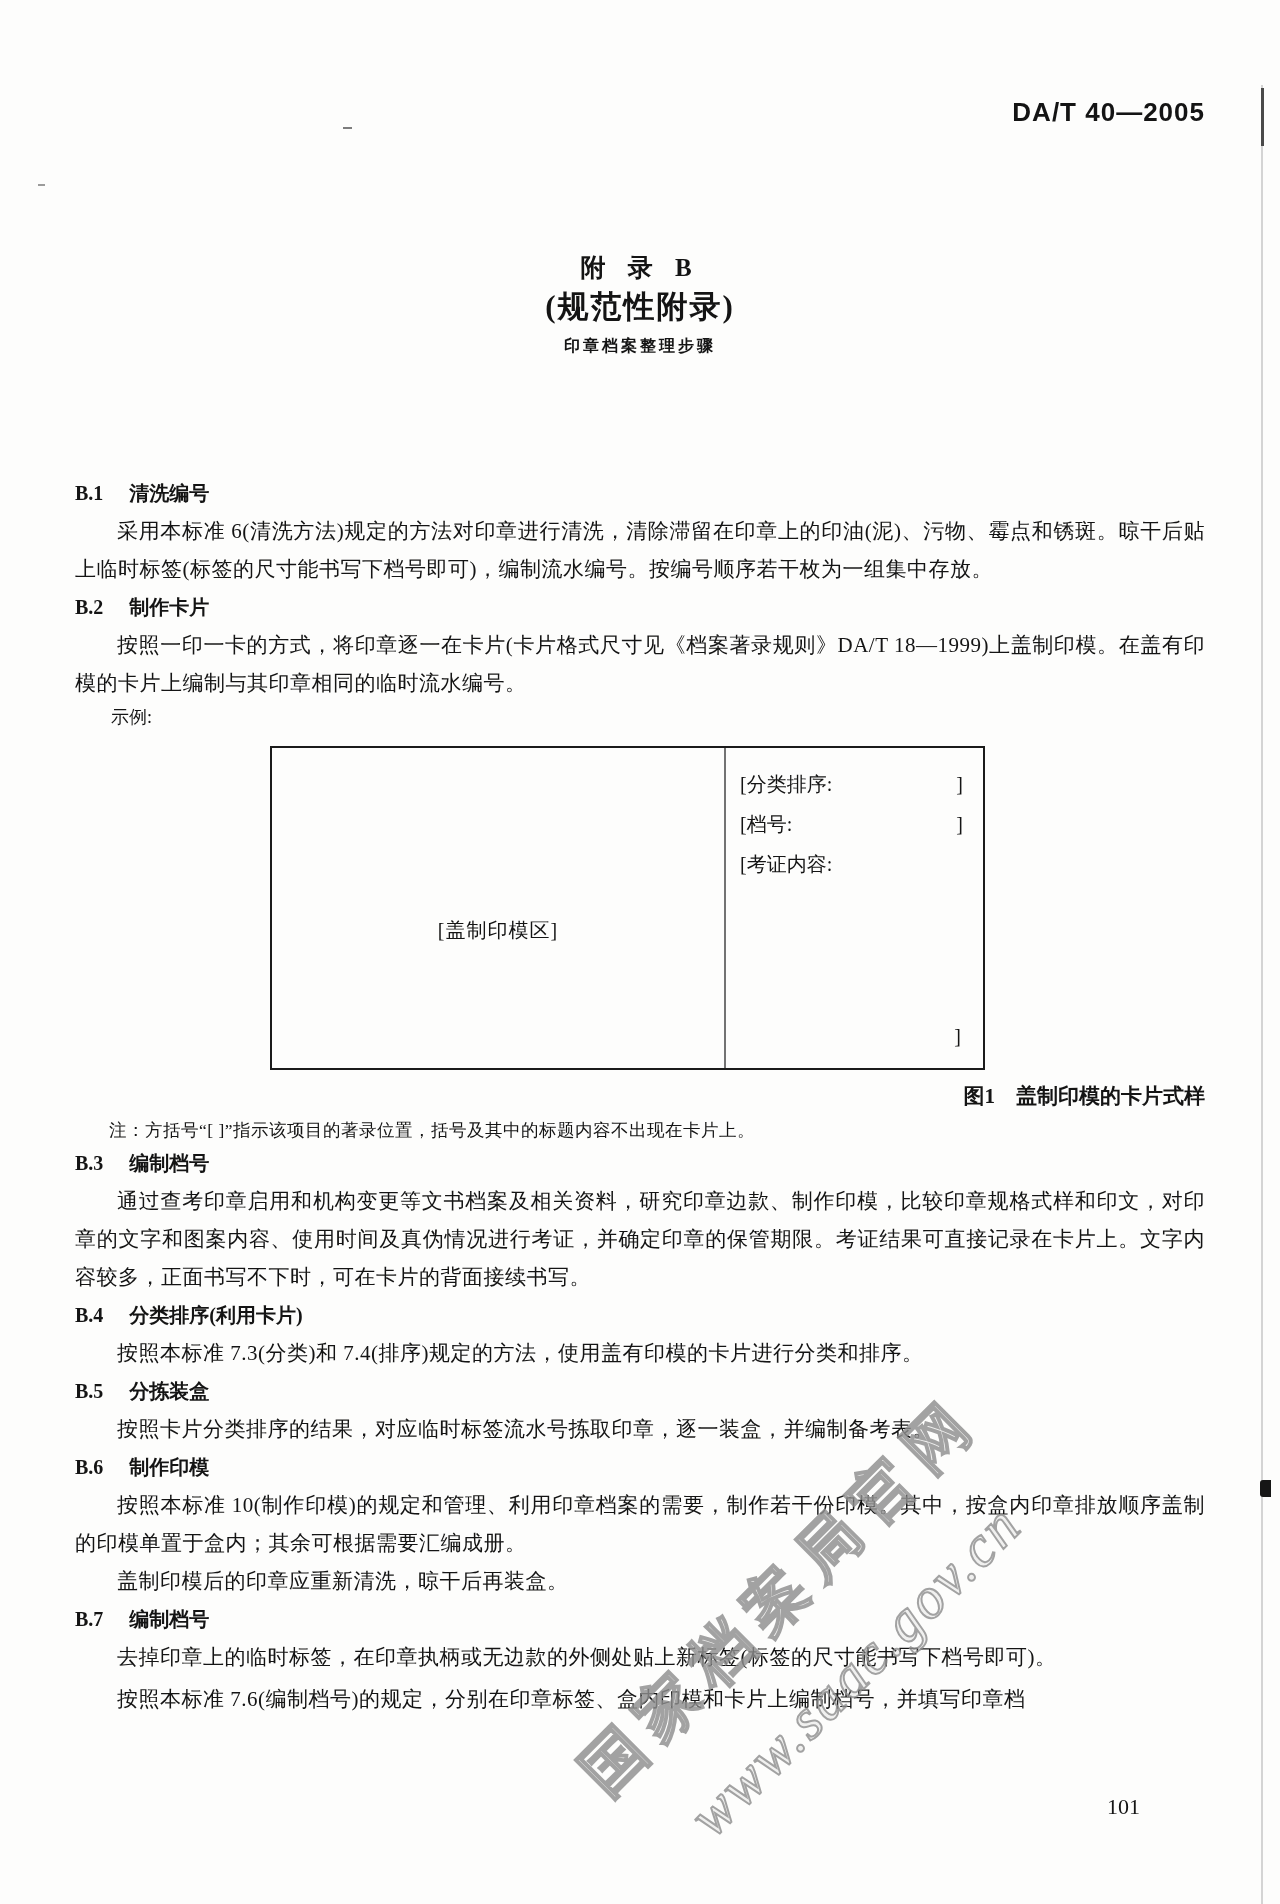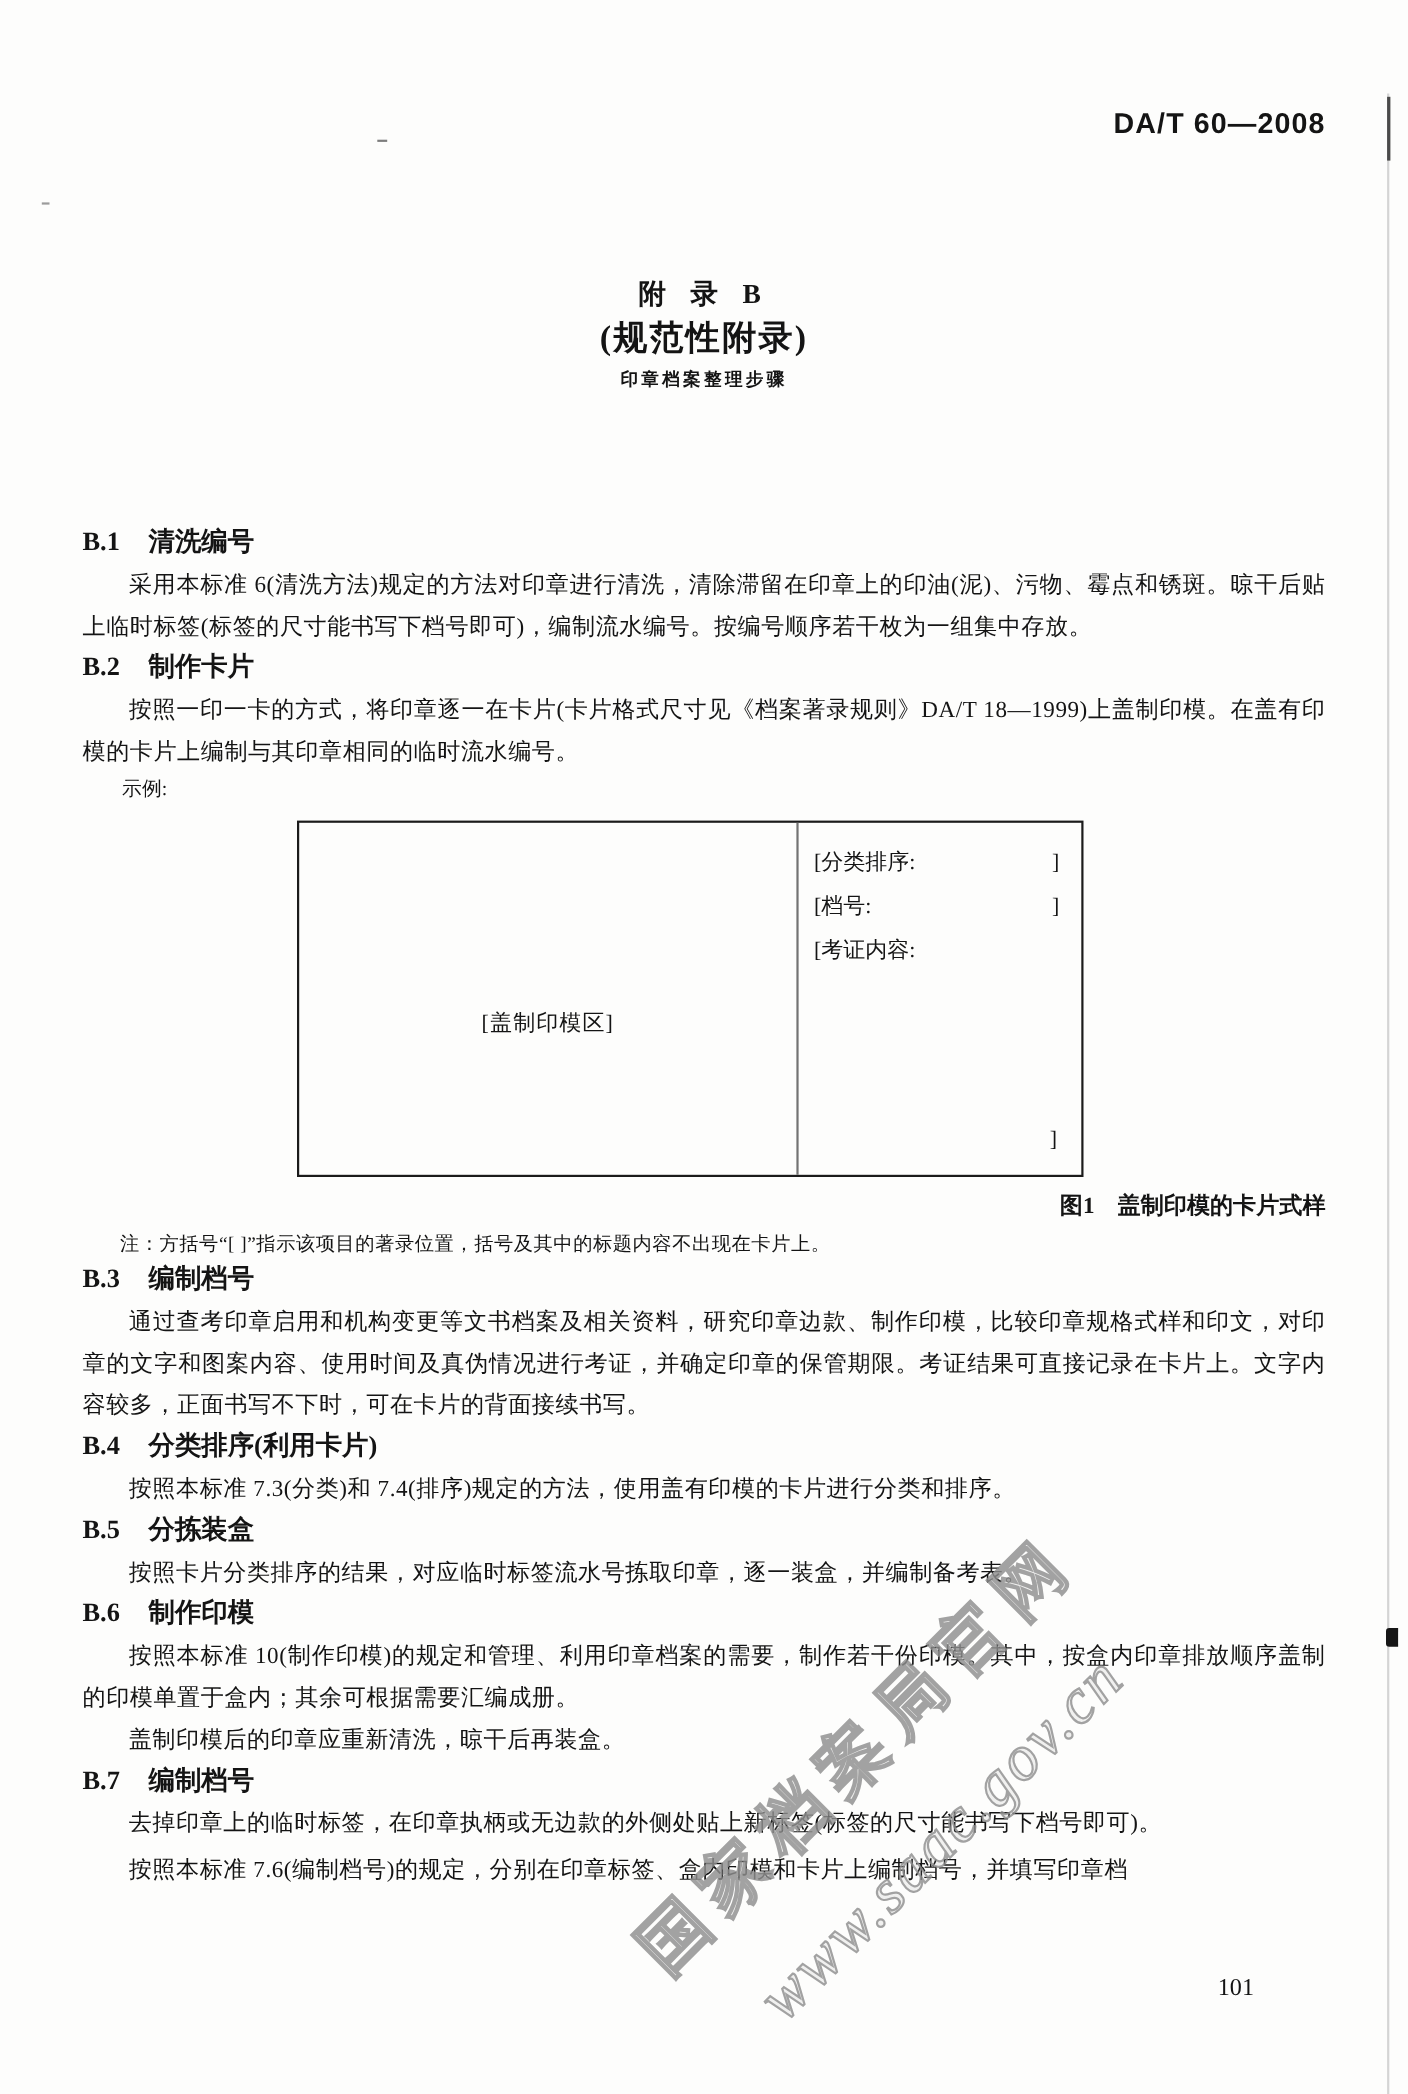--- a/index.html
+++ b/index.html
@@ -16,21 +16,21 @@
     font-family:"Liberation Sans","DejaVu Sans",sans-serif;
     font-weight:bold;font-size:26px;line-height:32px;letter-spacing:1px;
   }
 
   .title-block{margin-top:120px;text-align:center;font-weight:bold;}
   .title-line1{font-size:25px;line-height:40px;letter-spacing:8px;}
   .title-line2{font-size:31px;line-height:38px;letter-spacing:2px;}
   .title-line3{font-size:16px;line-height:40px;letter-spacing:3px;}
 
   .sec{margin:0;}
-  .sec-heading{font-weight:bold;font-size:24px;line-height:38px;}
+  .sec-heading{font-weight:bold;font-size:20px;line-height:38px;}
   .sec-heading .sec-num{display:inline-block;margin-right:26px;}
   .sec p{margin:0;text-indent:2em;text-align:justify;font-size:21px;line-height:38px;letter-spacing:0.5px;}
   .sec.first{margin-top:108px;}
 
   .example-label{font-size:18px;line-height:30px;margin-left:36px;}
 
   .figure-card{
     width:715px;height:324px;margin:14px 0 0 195px;
     border:2px solid #1b1b1b;display:flex;box-sizing:border-box;
     background:#fdfdfc;
@@ -72,21 +72,21 @@
   .speck1{position:absolute;left:343px;top:127px;width:9px;height:2px;background:#7d7d7d;z-index:1;}
   .speck2{position:absolute;left:38px;top:184px;width:7px;height:2px;background:#9b9b9b;z-index:1;}
 </style>
 </head>
 <body>
 
 <div class="page">
 
   <div class="content">
 
-    <div class="doc-code">DA/T 60—2008</div>
+    <div class="doc-code">DA/T 40—2005</div>
 
     <div class="title-block">
       <div class="title-line1">附 录 B</div>
       <div class="title-line2">(规范性附录)</div>
       <div class="title-line3">印章档案整理步骤</div>
     </div>
 
     <div class="sec first">
       <div class="sec-heading">
         <span class="sec-num">B.1</span><span>清洗编号</span>

